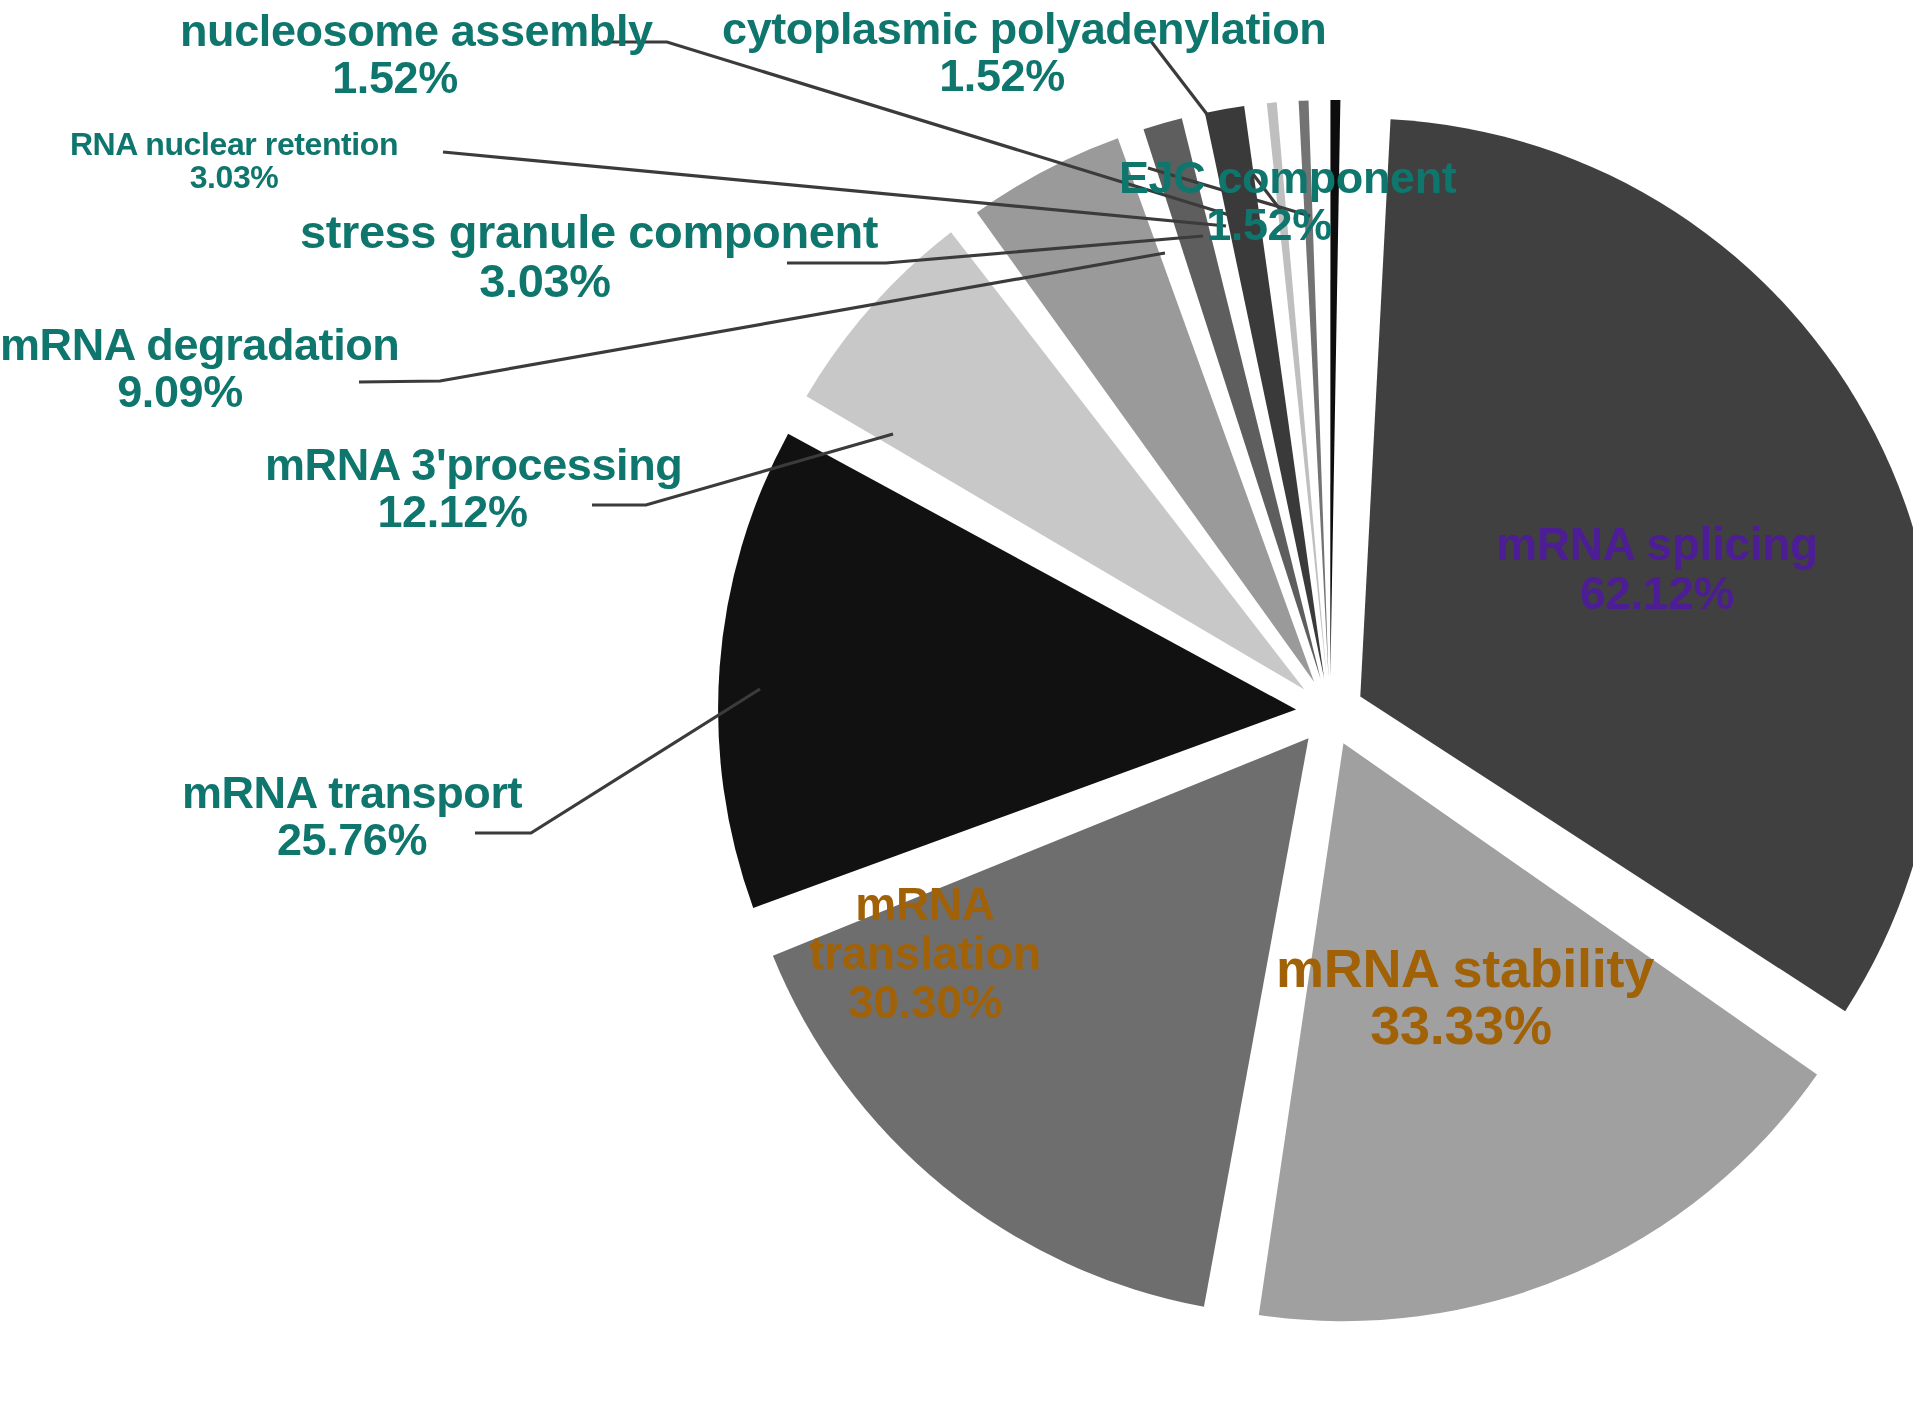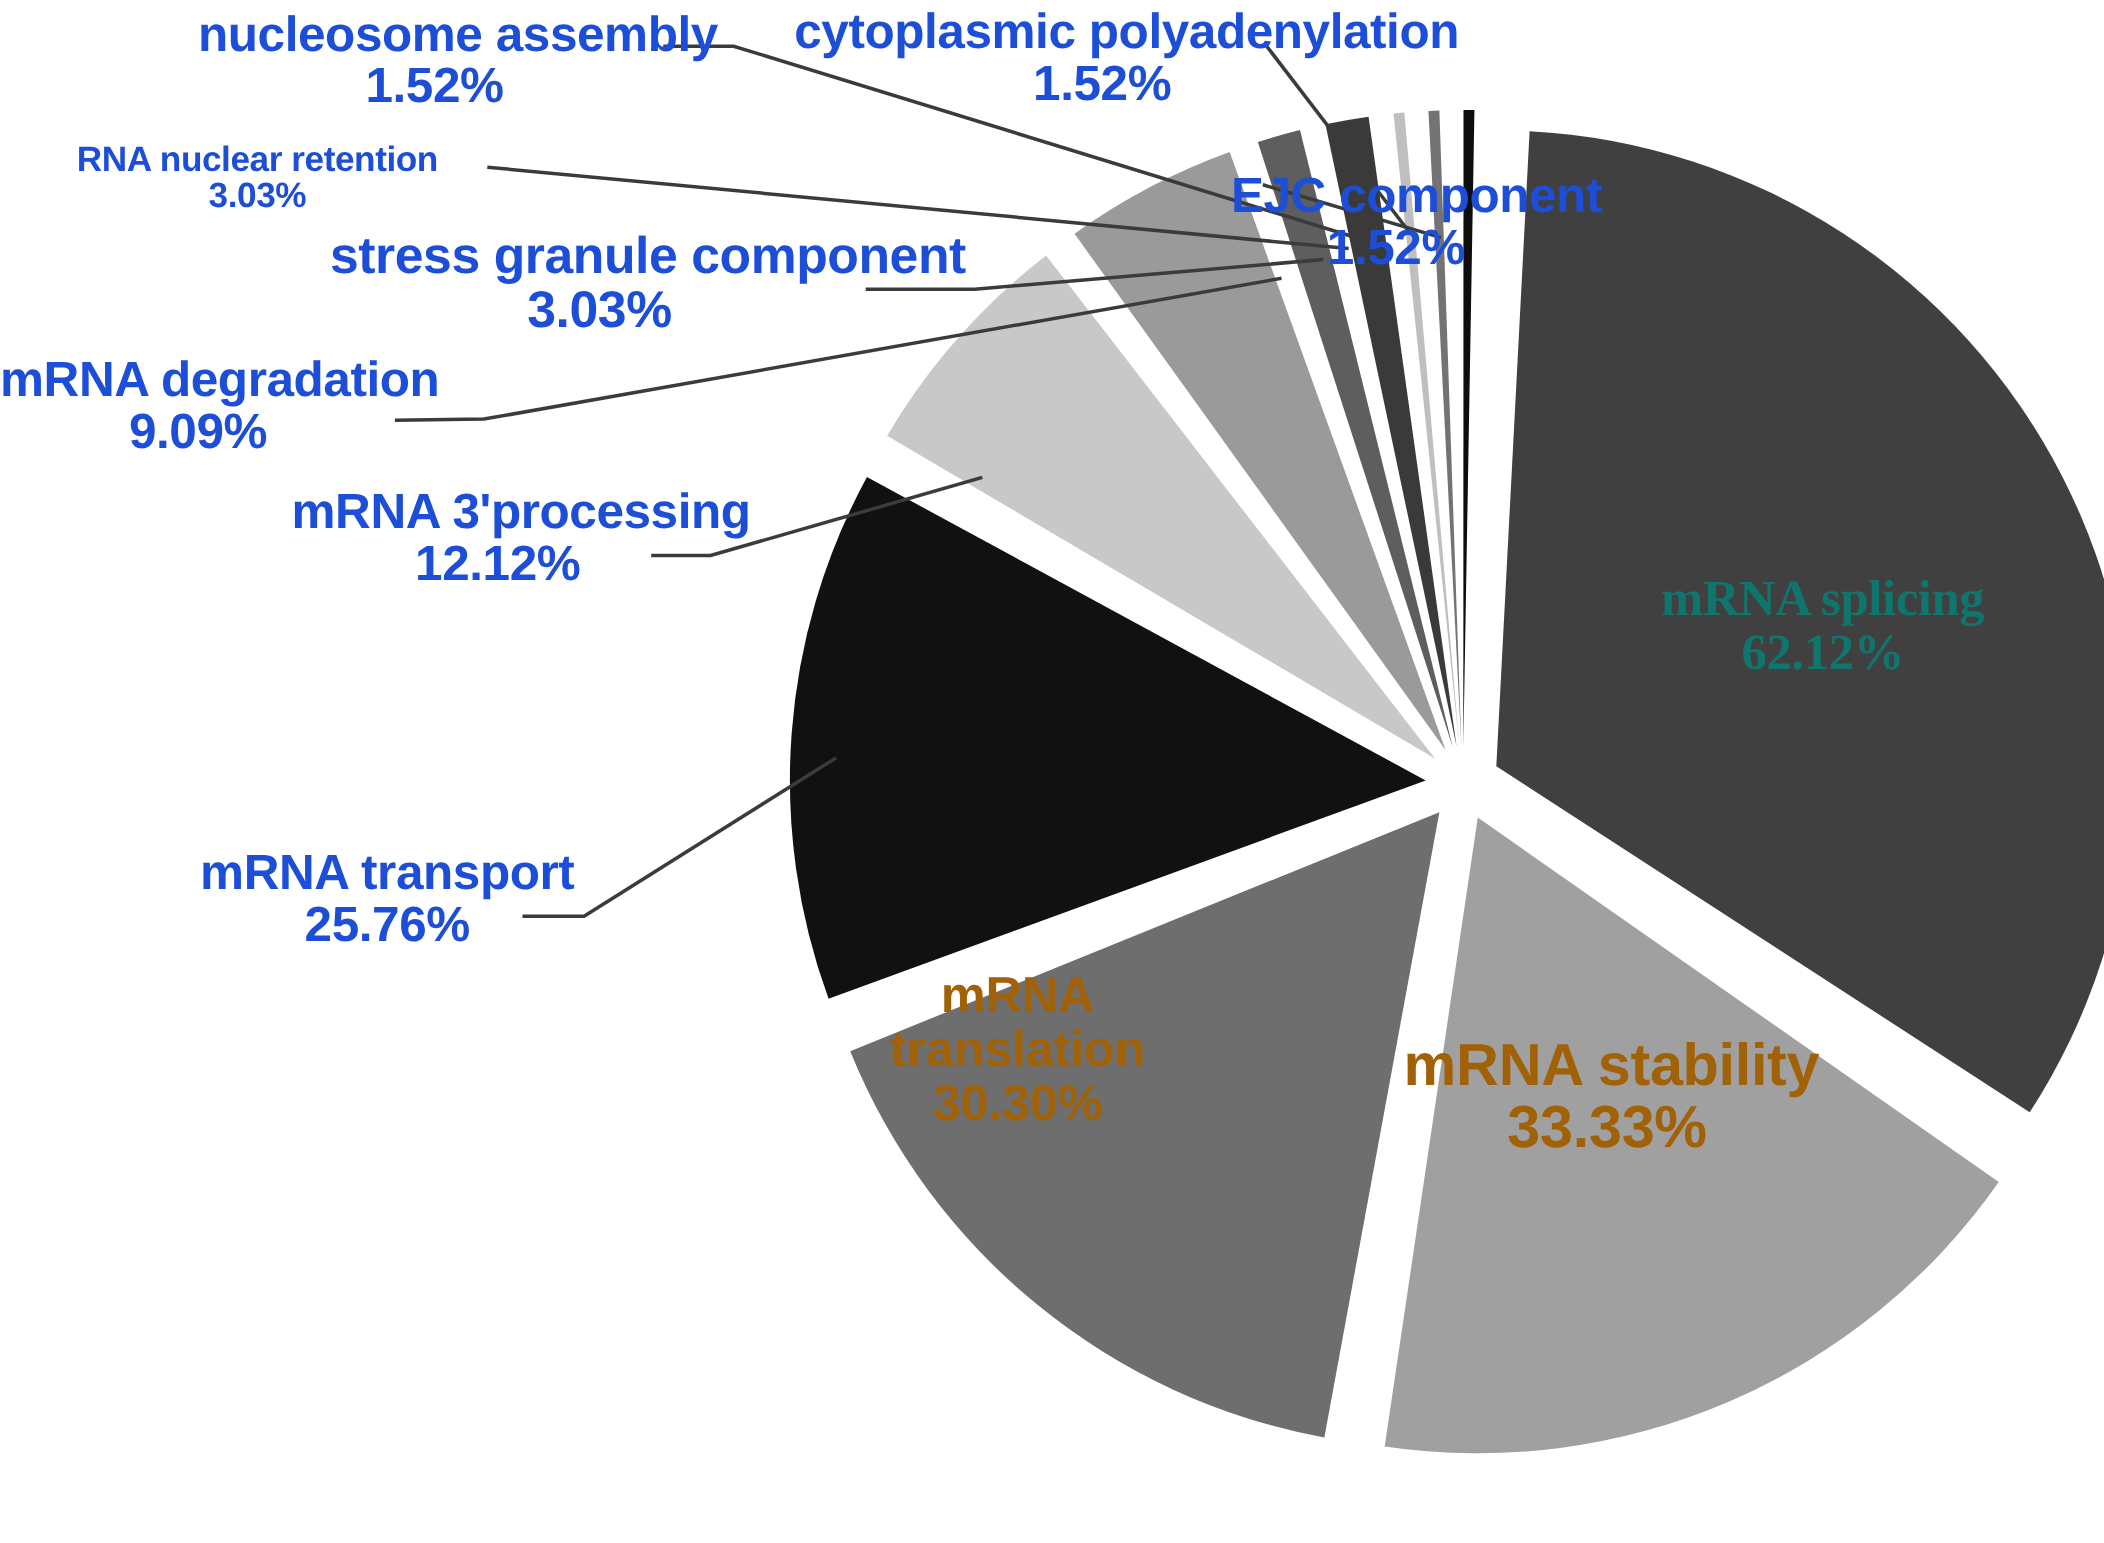--- a/index.html
+++ b/index.html
@@ -9,40 +9,40 @@
     font-family:"Liberation Sans", sans-serif;
     overflow:hidden;
     position:relative;
   }
   #stage{position:absolute;left:0;top:0;width:1913px;height:1403px;}
   svg{position:absolute;left:0;top:0;width:1913px;height:1403px;display:block;}
 
   .olabel{
     position:absolute;
     font-weight:bold;
-    color:#1d4ed8;
+    color:#0f766e;
     line-height:1.04;
     text-align:center;
     white-space:nowrap;
     letter-spacing:-0.4px;
   }
   .olabel .nm{display:block;}
   .olabel .pc{display:block;}
 
   .inlabel{
     position:absolute;
     font-weight:bold;
     line-height:1.06;
     text-align:center;
     white-space:nowrap;
     letter-spacing:-0.3px;
   }
   .inlabel .nm{display:block;}
   .inlabel .pc{display:block;}
-  .inlabel.dark{color:#0f766e;font-family:Liberation Serif, serif;}
+  .inlabel.dark{color:#4c1d95;}
   .inlabel.light{color:#a16207;}
 </style>
 </head>
 <body>
 
 <div id="stage">
 
   <svg viewBox="0 0 1913 1403">
     <g id="slices">
         <path d="M 1360.29 696.56 L 1390.54 119.35 A 578 578 0 0 1 1845.17 1011.16 Z" fill="#404040"></path>

